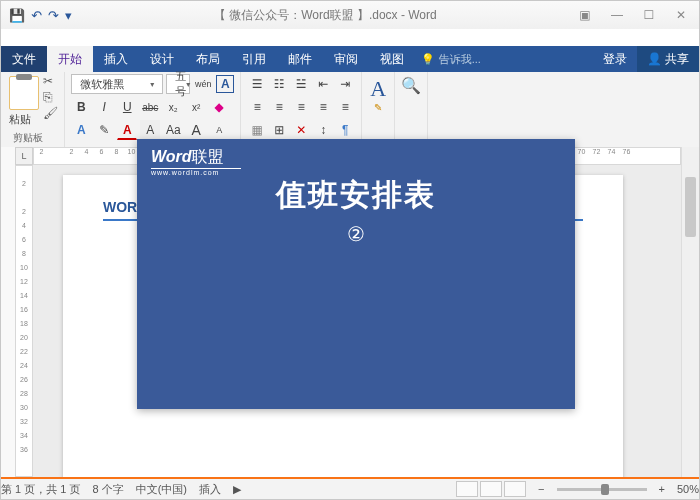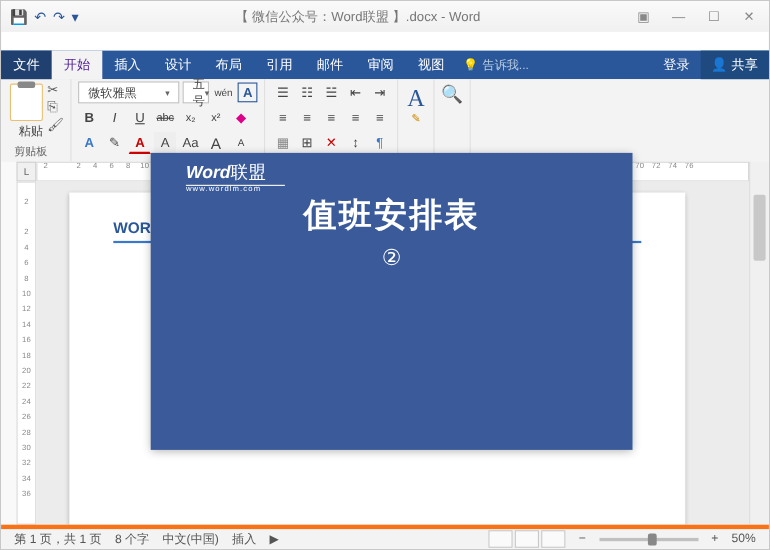--- a/index.html
+++ b/index.html
@@ -13,21 +13,21 @@
 .tabs { height: 26px; background: #2a579a; display: flex; align-items: stretch; font-size: 12px; color: #fff; margin-top: 17px; }
 .tab { padding: 0 11px; display: flex; align-items: center; cursor: pointer; }
 .tab.active { background: #f3f3f3; color: #4c1d95; }
 .tab.file { background: #204070; }
 .tellme { flex: 1; display: flex; align-items: center; color: #b8cce0; font-size: 11px; padding-left: 6px; gap: 4px; }
 .login { padding: 0 10px; display: flex; align-items: center; }
 .share { background: #1e4a80; padding: 0 10px; display: flex; align-items: center; gap: 3px; }
 .ribbon { height: 92px; background: #f3f3f3; border-bottom: 1px solid #d4d4d4; display: flex; font-size: 11px; color: #444; }
 .rgroup { border-right: 1px solid #e0e0e0; padding: 2px 6px 1px; display: flex; flex-direction: column; }
 .rgroup .lbl { text-align: center; font-size: 10px; color: #666; margin-top: auto; padding-top: 2px; }
-.paste { display: flex; flex-direction: column; align-items: flex-end; padding: 2px 2px 12px; }
+.paste { display: flex; flex-direction: column; align-items: flex-start; padding: 2px 2px 12px; }
 .paste-icon { width: 30px; height: 34px; background: #fff; border: 1px solid #e8c070; border-radius: 2px; position: relative; margin-bottom: 2px; }
 .paste-icon::before { content:""; position:absolute; top:-3px; left:6px; width:16px; height:6px; background:#888; border-radius:2px; }
 .mini { display: flex; flex-direction: column; gap: 2px; padding-left: 2px; font-size: 12px; color: #555; }
 .fontgrp .row { display: flex; align-items: center; gap: 3px; margin-bottom: 3px; }
 .combo { height: 20px; border: 1px solid #c0c0c0; background: #fff; display: flex; align-items: center; padding: 0 8px; font-size: 11px; }
 .combo.font { width: 92px; }
 .combo.size { width: 24px; }
 .dd { font-size: 8px; color: #666; margin-left: auto; }
 .rbtn { width: 20px; height: 20px; display: inline-flex; align-items: center; justify-content: center; border: 1px solid transparent; cursor: pointer; font-size: 12px; }
 .boxA { border: 1px solid #2a579a; color: #2a579a; font-weight: bold; width: 18px; height: 18px; text-align: center; line-height: 16px; }
@@ -37,29 +37,29 @@
 .editgrp { display: flex; flex-direction: column; align-items: center; padding-top: 4px; }
 .workspace { position: absolute; top: 146px; bottom: 22px; left: 0; right: 0; background: #f9f9f9; }
 .hruler { position: absolute; top: 0; left: 32px; right: 18px; height: 18px; background: #fff; border: 1px solid #d8d8d8; font-size: 7px; color: #888; overflow: hidden; white-space: nowrap; }
 .vruler { position: absolute; top: 18px; left: 14px; width: 18px; bottom: 0; background: #fff; border: 1px solid #d8d8d8; font-size: 7px; color: #888; display: flex; flex-direction: column; align-items: center; }
 .lcorner { position: absolute; top: 0; left: 14px; width: 18px; height: 18px; background: #f0f0f0; border: 1px solid #d0d0d0; font-size: 9px; text-align: center; line-height: 16px; color: #666; }
 .docarea { position: absolute; top: 18px; left: 32px; right: 18px; bottom: 0; background: #ececec; overflow: hidden; }
 .page { position: absolute; top: 10px; left: 30px; width: 560px; height: 400px; background: #fff; box-shadow: 0 1px 4px rgba(0,0,0,.25); padding: 24px 40px; }
 .docheading { color: #2a579a; font-weight: bold; font-size: 14px; }
 .hr { height: 2px; background: #3a78c8; margin-top: 4px; }
 .overlay { position: absolute; top: 138px; left: 136px; width: 438px; height: 270px; background: #3a5a99; color: #fff; box-shadow: 0 2px 8px rgba(0,0,0,.3); }
-.ov-logo { position: absolute; top: 8px; left: 32px; font-size: 16px; }
+.ov-logo { position: absolute; top: 8px; left: 14px; font-size: 16px; }
 .ov-logo b { font-style: italic; }
 .ov-logo .url { font-size: 7px; letter-spacing: 1px; border-top: 1px solid #fff; display: block; width: 90px; }
 .ov-title { text-align: center; font-size: 30px; font-weight: bold; margin-top: 36px; letter-spacing: 2px; }
 .ov-num { text-align: center; font-size: 20px; margin-top: 6px; }
 .ov-foot { position: absolute; bottom: 20px; left: 20px; font-size: 13px; }
 .vscroll { position: absolute; top: 146px; right: 0; bottom: 22px; width: 18px; background: #f0f0f0; border-left: 1px solid #ddd; }
 .vscroll .thumb { position: absolute; top: 30px; left: 3px; width: 11px; height: 60px; background: #c8c8c8; border-radius: 2px; }
-.statusbar { position: absolute; bottom: 0; left: 0; right: 0; height: 22px; background: #f3f3f3; border-top: 4px solid #f97316; display: flex; align-items: center; font-size: 11px; color: #555; padding: 0 12px; gap: 12px; }
+.statusbar { position: absolute; bottom: 0; left: 0; right: 0; height: 22px; background: #f3f3f3; border-top: 2px solid #f97316; display: flex; align-items: center; font-size: 11px; color: #555; padding: 0 0; gap: 12px; }
 .statusbar .spacer { flex: 1; }
 .viewbtns { display: flex; gap: 2px; }
 .viewbtns span { width: 22px; height: 16px; border: 1px solid #c8c8c8; background: #fafafa; display: inline-block; }
 .zoomslider { width: 90px; height: 3px; background: #c0c0c0; position: relative; }
 .zoomslider::before { content:""; position:absolute; left:44px; top:-4px; width:8px; height:11px; background:#888; border-radius:2px; }
 .rtick { display: inline-block; width: 15px; text-align: center; }
 .vtick { height: 14px; }
 </style>
 </head>
 <body>

